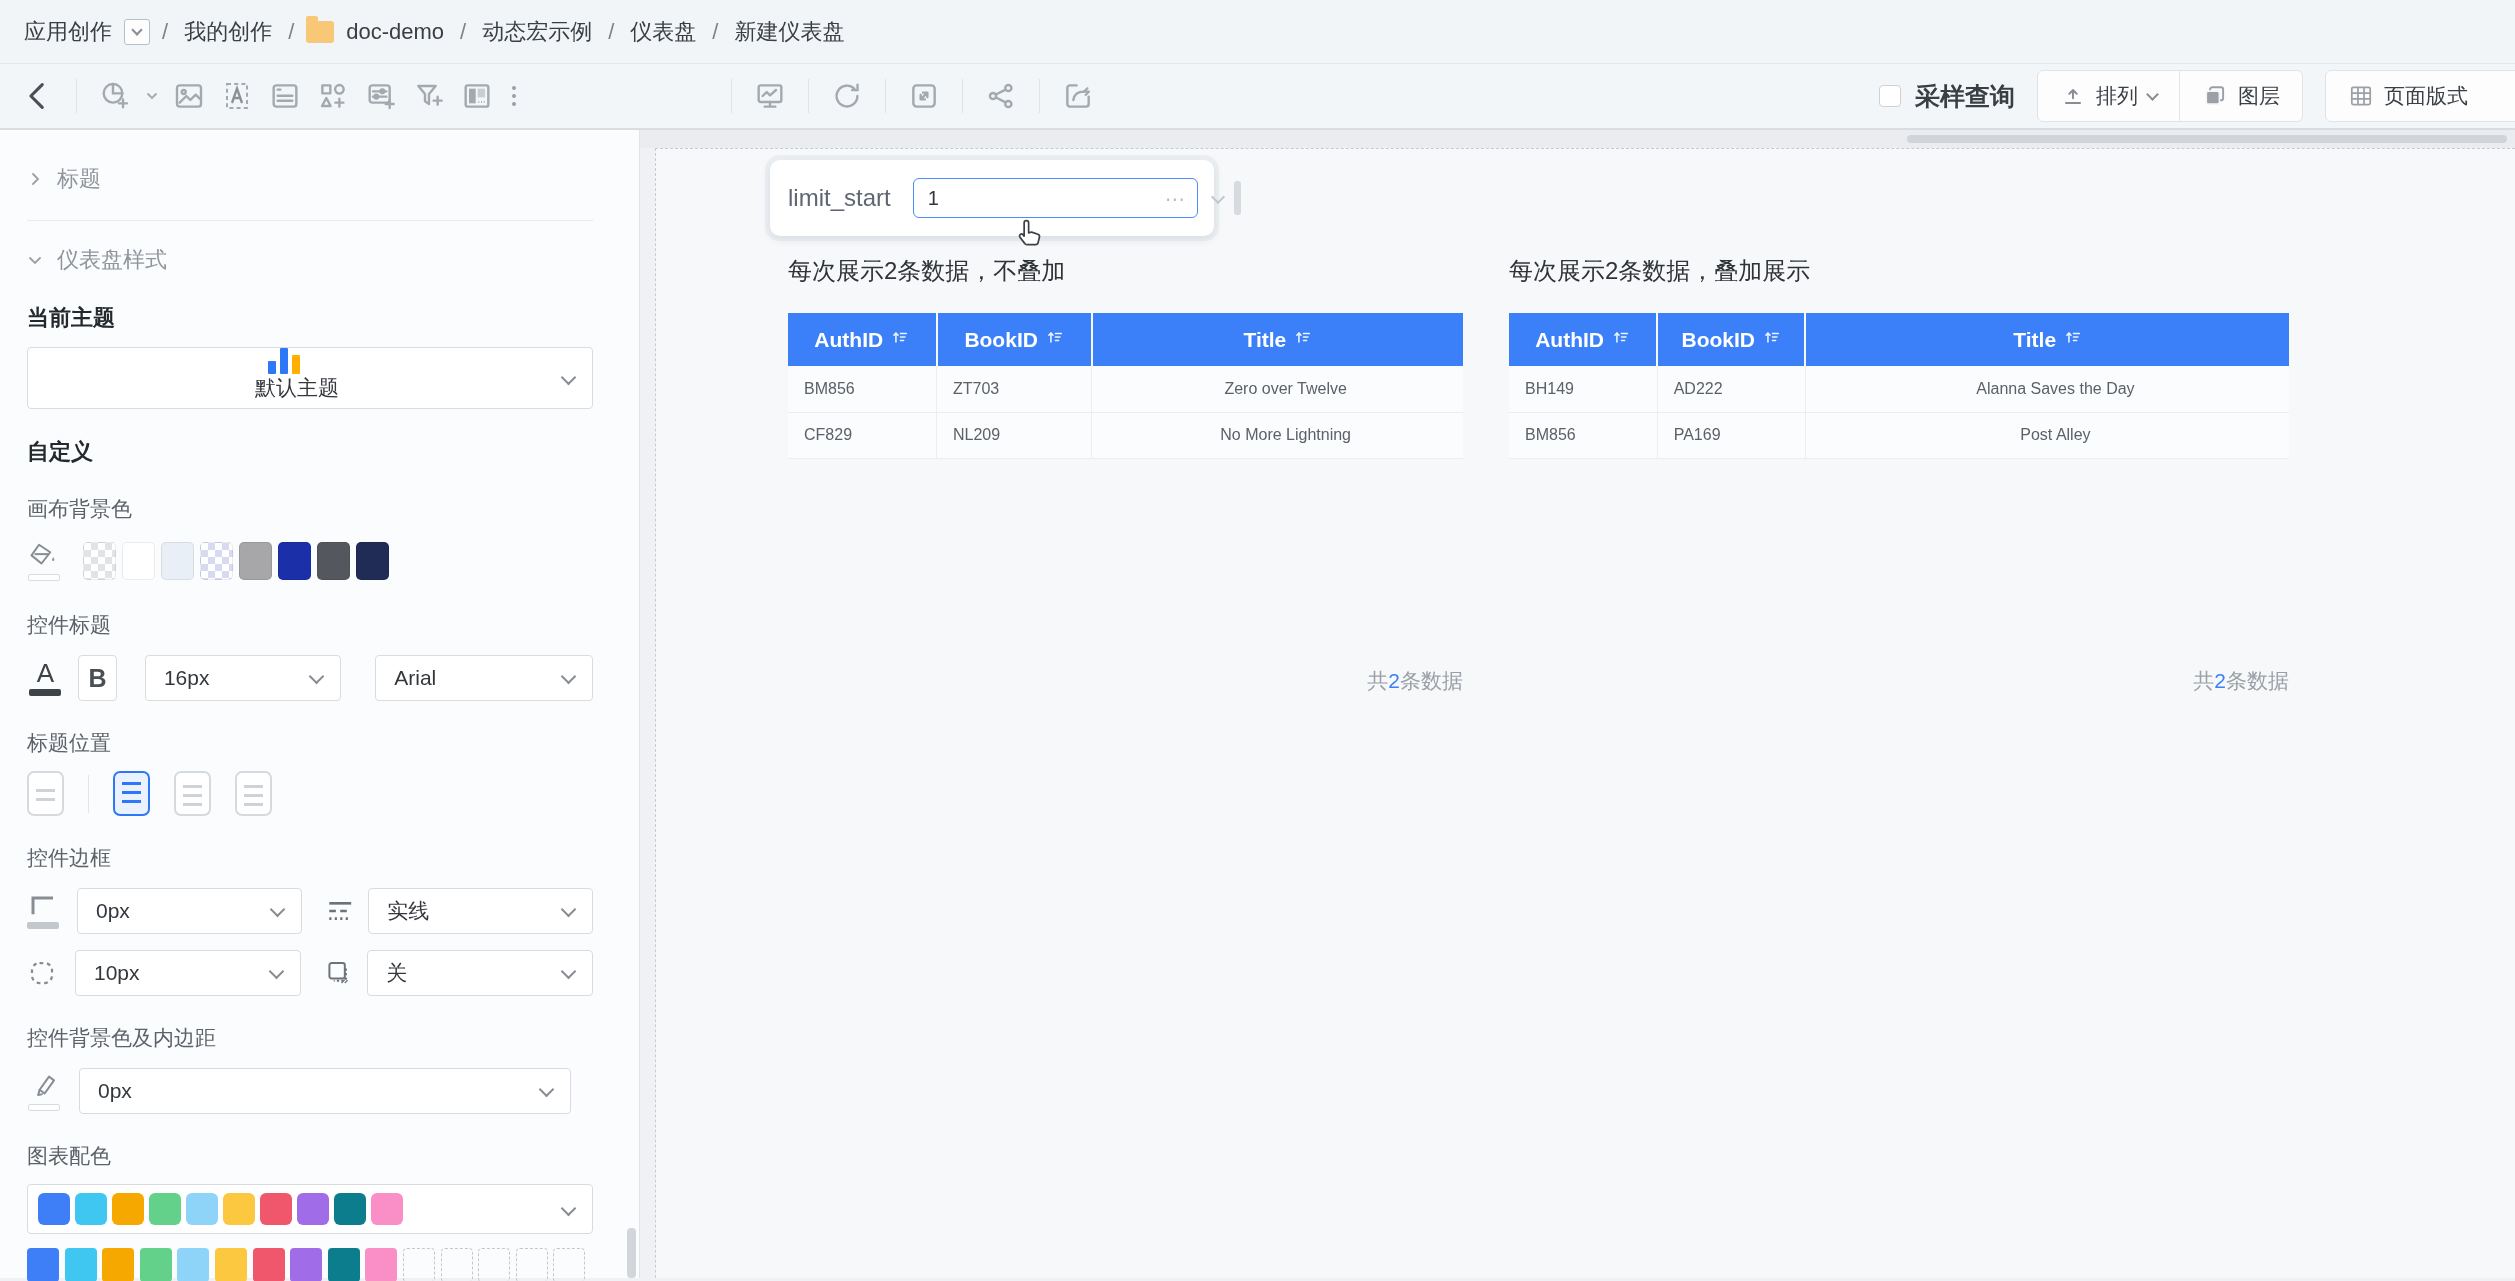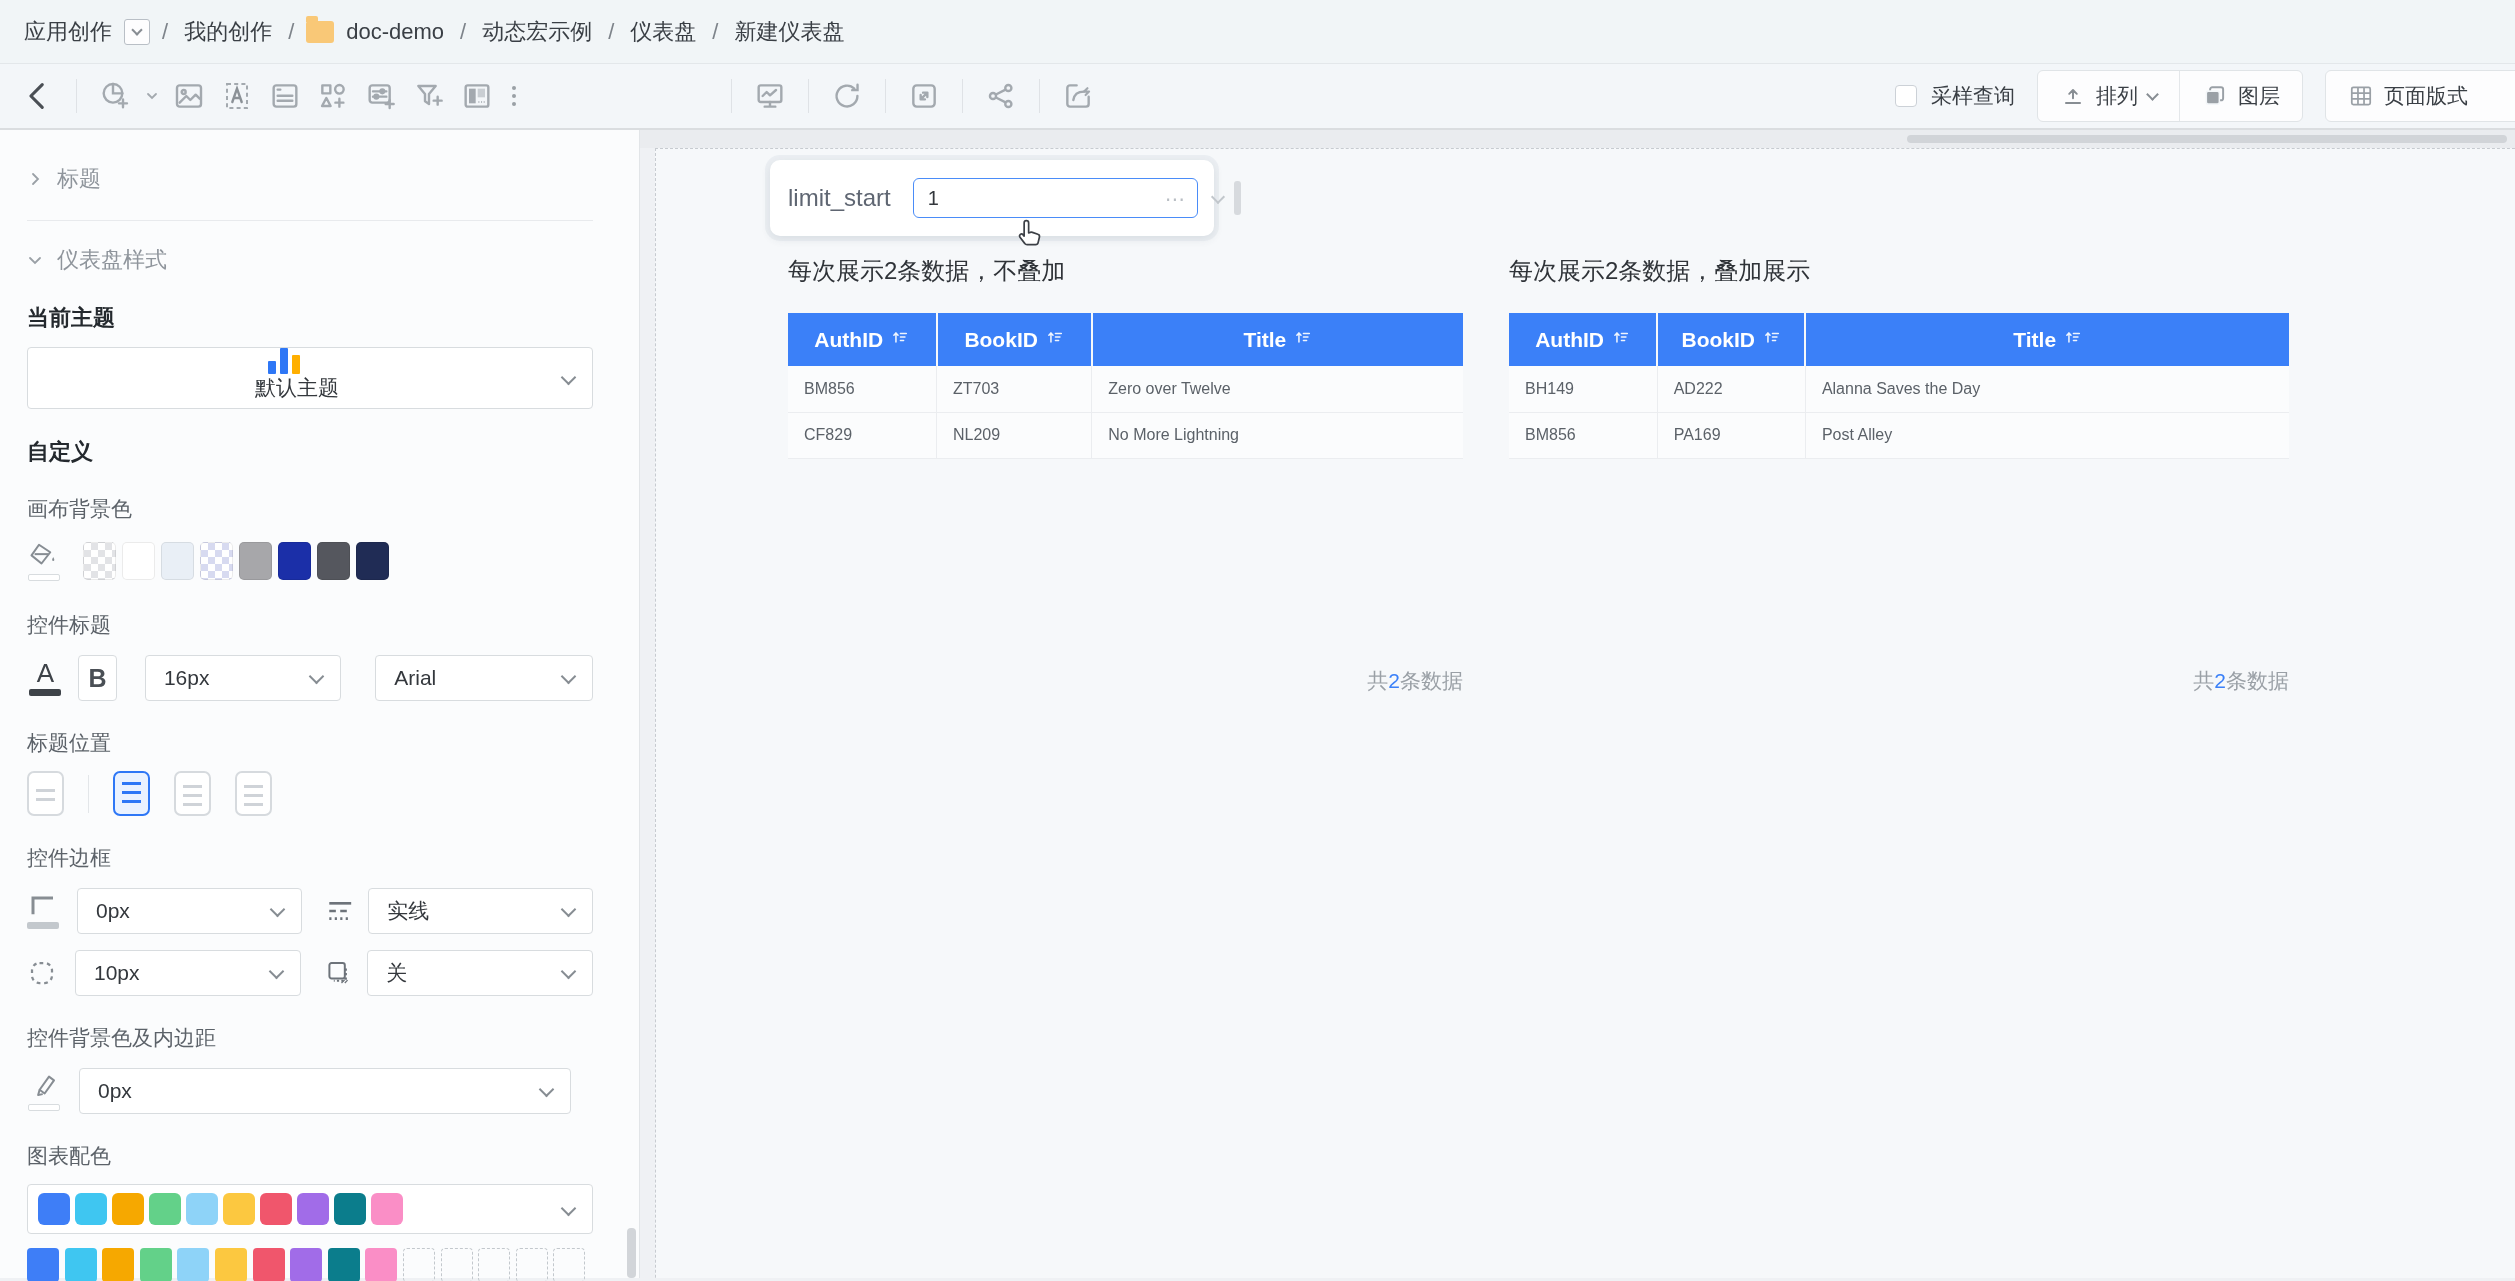--- a/index.html
+++ b/index.html
@@ -19,21 +19,21 @@
 
   
   .toolbar { position:relative; height:66px; background:#f3f6f9; border-bottom:2px solid #dadde0; overflow:hidden; }
   .tb-left { display:flex; align-items:center; height:100%; padding-left:14px; }
   .tbtn { width:48px; height:48px; display:flex; align-items:center; justify-content:center; border:none; background:transparent; cursor:pointer; }
   .tbtn.narrow { width:26px; }
   .tdiv { width:1px; height:34px; background:#dfe2e6; margin:0 14px; }
   .tspacer { width:190px; }
   .tb-right { position:absolute; right:-6px; top:0; height:100%; display:flex; align-items:center; gap:22px; }
   .chk { width:22px; height:22px; border:1.5px solid #ccd1d7; border-radius:4px; background:#fff; cursor:pointer; }
-  .chk-label { font-size:21px; color:#3a3f45; margin-left:-8px; }
+  .chk-label { font-size:25px; color:#3a3f45; margin-left:-8px;font-weight:bold; }
   .tb-group { display:flex; align-items:center; height:52px; background:#fdfdfe; border:1px solid #e0e4e7; border-radius:6px; }
   .tb-group .gseg { display:flex; align-items:center; gap:10px; padding:0 22px; height:100%; cursor:pointer; font-size:21px; color:#3a3f45; }
   .tb-group .gdiv { width:1px; height:100%; background:#e4e7ea; }
 
   
   .main { display:flex; height:1148px; }
   .sidebar { position:relative; width:640px; background:#fbfcfd; border-right:1px solid #e2e5e8; height:100%; flex:none; }
   .sb-inner { padding:34px 0 0 27px; width:620px; }
   .sb-row { width:566px; }
   .sec-head { display:flex; align-items:center; gap:14px; font-size:22px; color:#8f959c; cursor:pointer; }
@@ -92,21 +92,21 @@
   .w1 { left:148px; width:675px; height:450px; }
   .w2 { left:869px; width:780px; height:450px; }
   .w-title { font-size:24px; color:#2f3338; height:34px; }
   .dtable { border-collapse:collapse; width:100%; margin-top:24px; table-layout:fixed; }
   .dtable th { background:#3b80f8; color:#fff; font-weight:bold; font-size:21px; height:53px; text-align:center;
                border-right:2px solid #f6f8fa; cursor:pointer; }
   .dtable th:last-child { border-right:none; }
   .th-inner { display:inline-flex; align-items:flex-start; gap:8px; }
   .dtable td { background:#fbfcfd; color:#5b6168; font-size:16px; height:46px; padding-left:16px;
                border:1px solid #ebedf0; border-top:none; }
-  .dtable td:first-child { border-left:none; } .dtable td:last-child { border-right:none; }
+  .dtable td:first-child { border-left:none; } .dtable td:last-child { border-right:none;text-align:center; }
   .w-footer { position:absolute; right:0; top:412px; font-size:21px; color:#9aa0a6; }
   .w-footer .cnt { color:#3b80f8; }
   .cursor { position:absolute; left:374px; top:88px; }
 </style>
 </head>
 <body>
 
 <header class="crumbbar">
   <span class="crumb">应用创作</span>
   <span class="caret-box">

